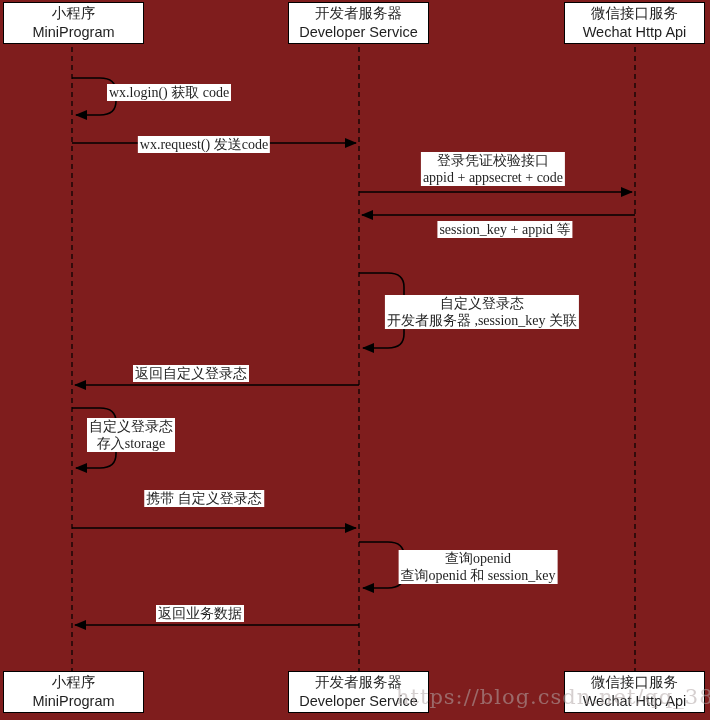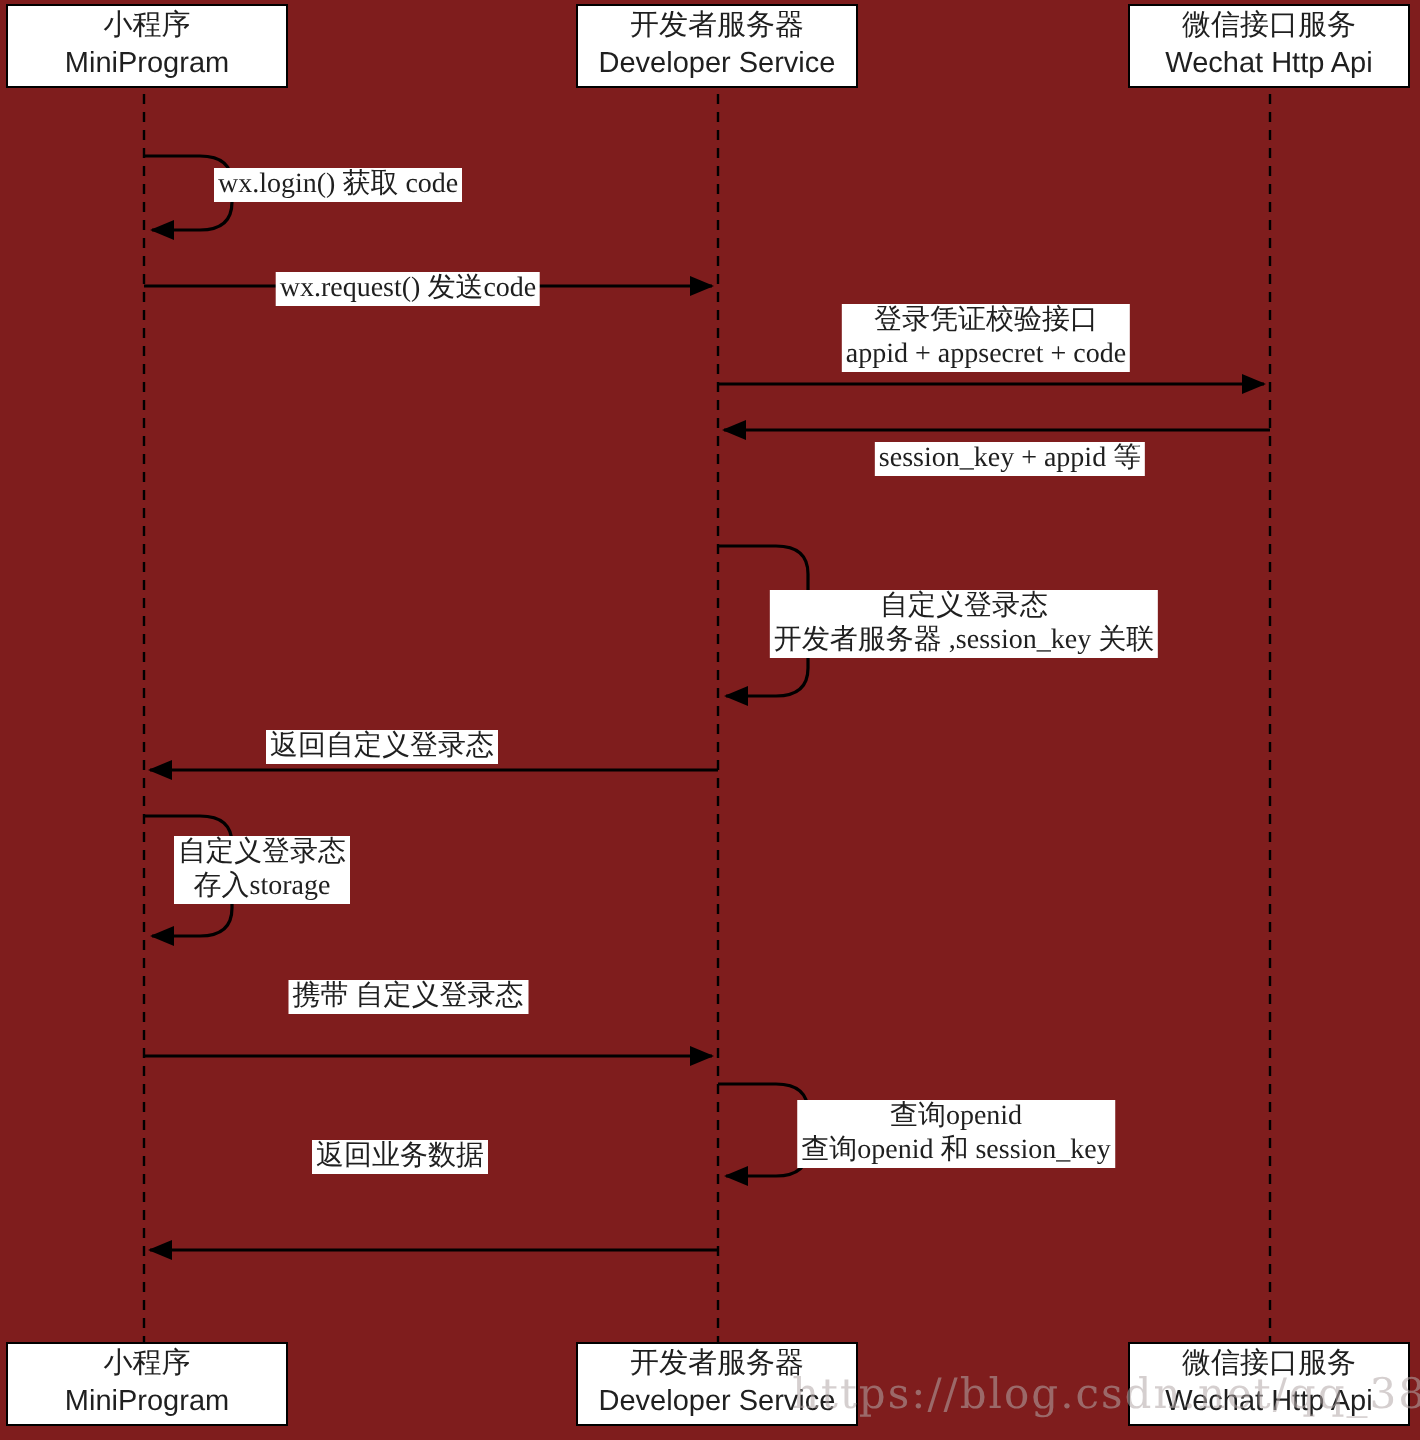--- a/index.html
+++ b/index.html
@@ -122,19 +122,19 @@
 
   <div class="msg c" style="left:204px;top:490px;">
     <div>携带 自定义登录态</div>
   </div>
 
   <div class="msg c" style="left:478px;top:550px;">
     <div>查询openid</div>
     <div>查询openid 和 session_key</div>
   </div>
 
-  <div class="msg c" style="left:200px;top:570px;">
+  <div class="msg c" style="left:200px;top:605px;">
     <div>返回业务数据</div>
   </div>
 
   <div class="watermark">https://blog.csdn.net/qq_38378294</div>
 
 </div>
 
 </body></html>

